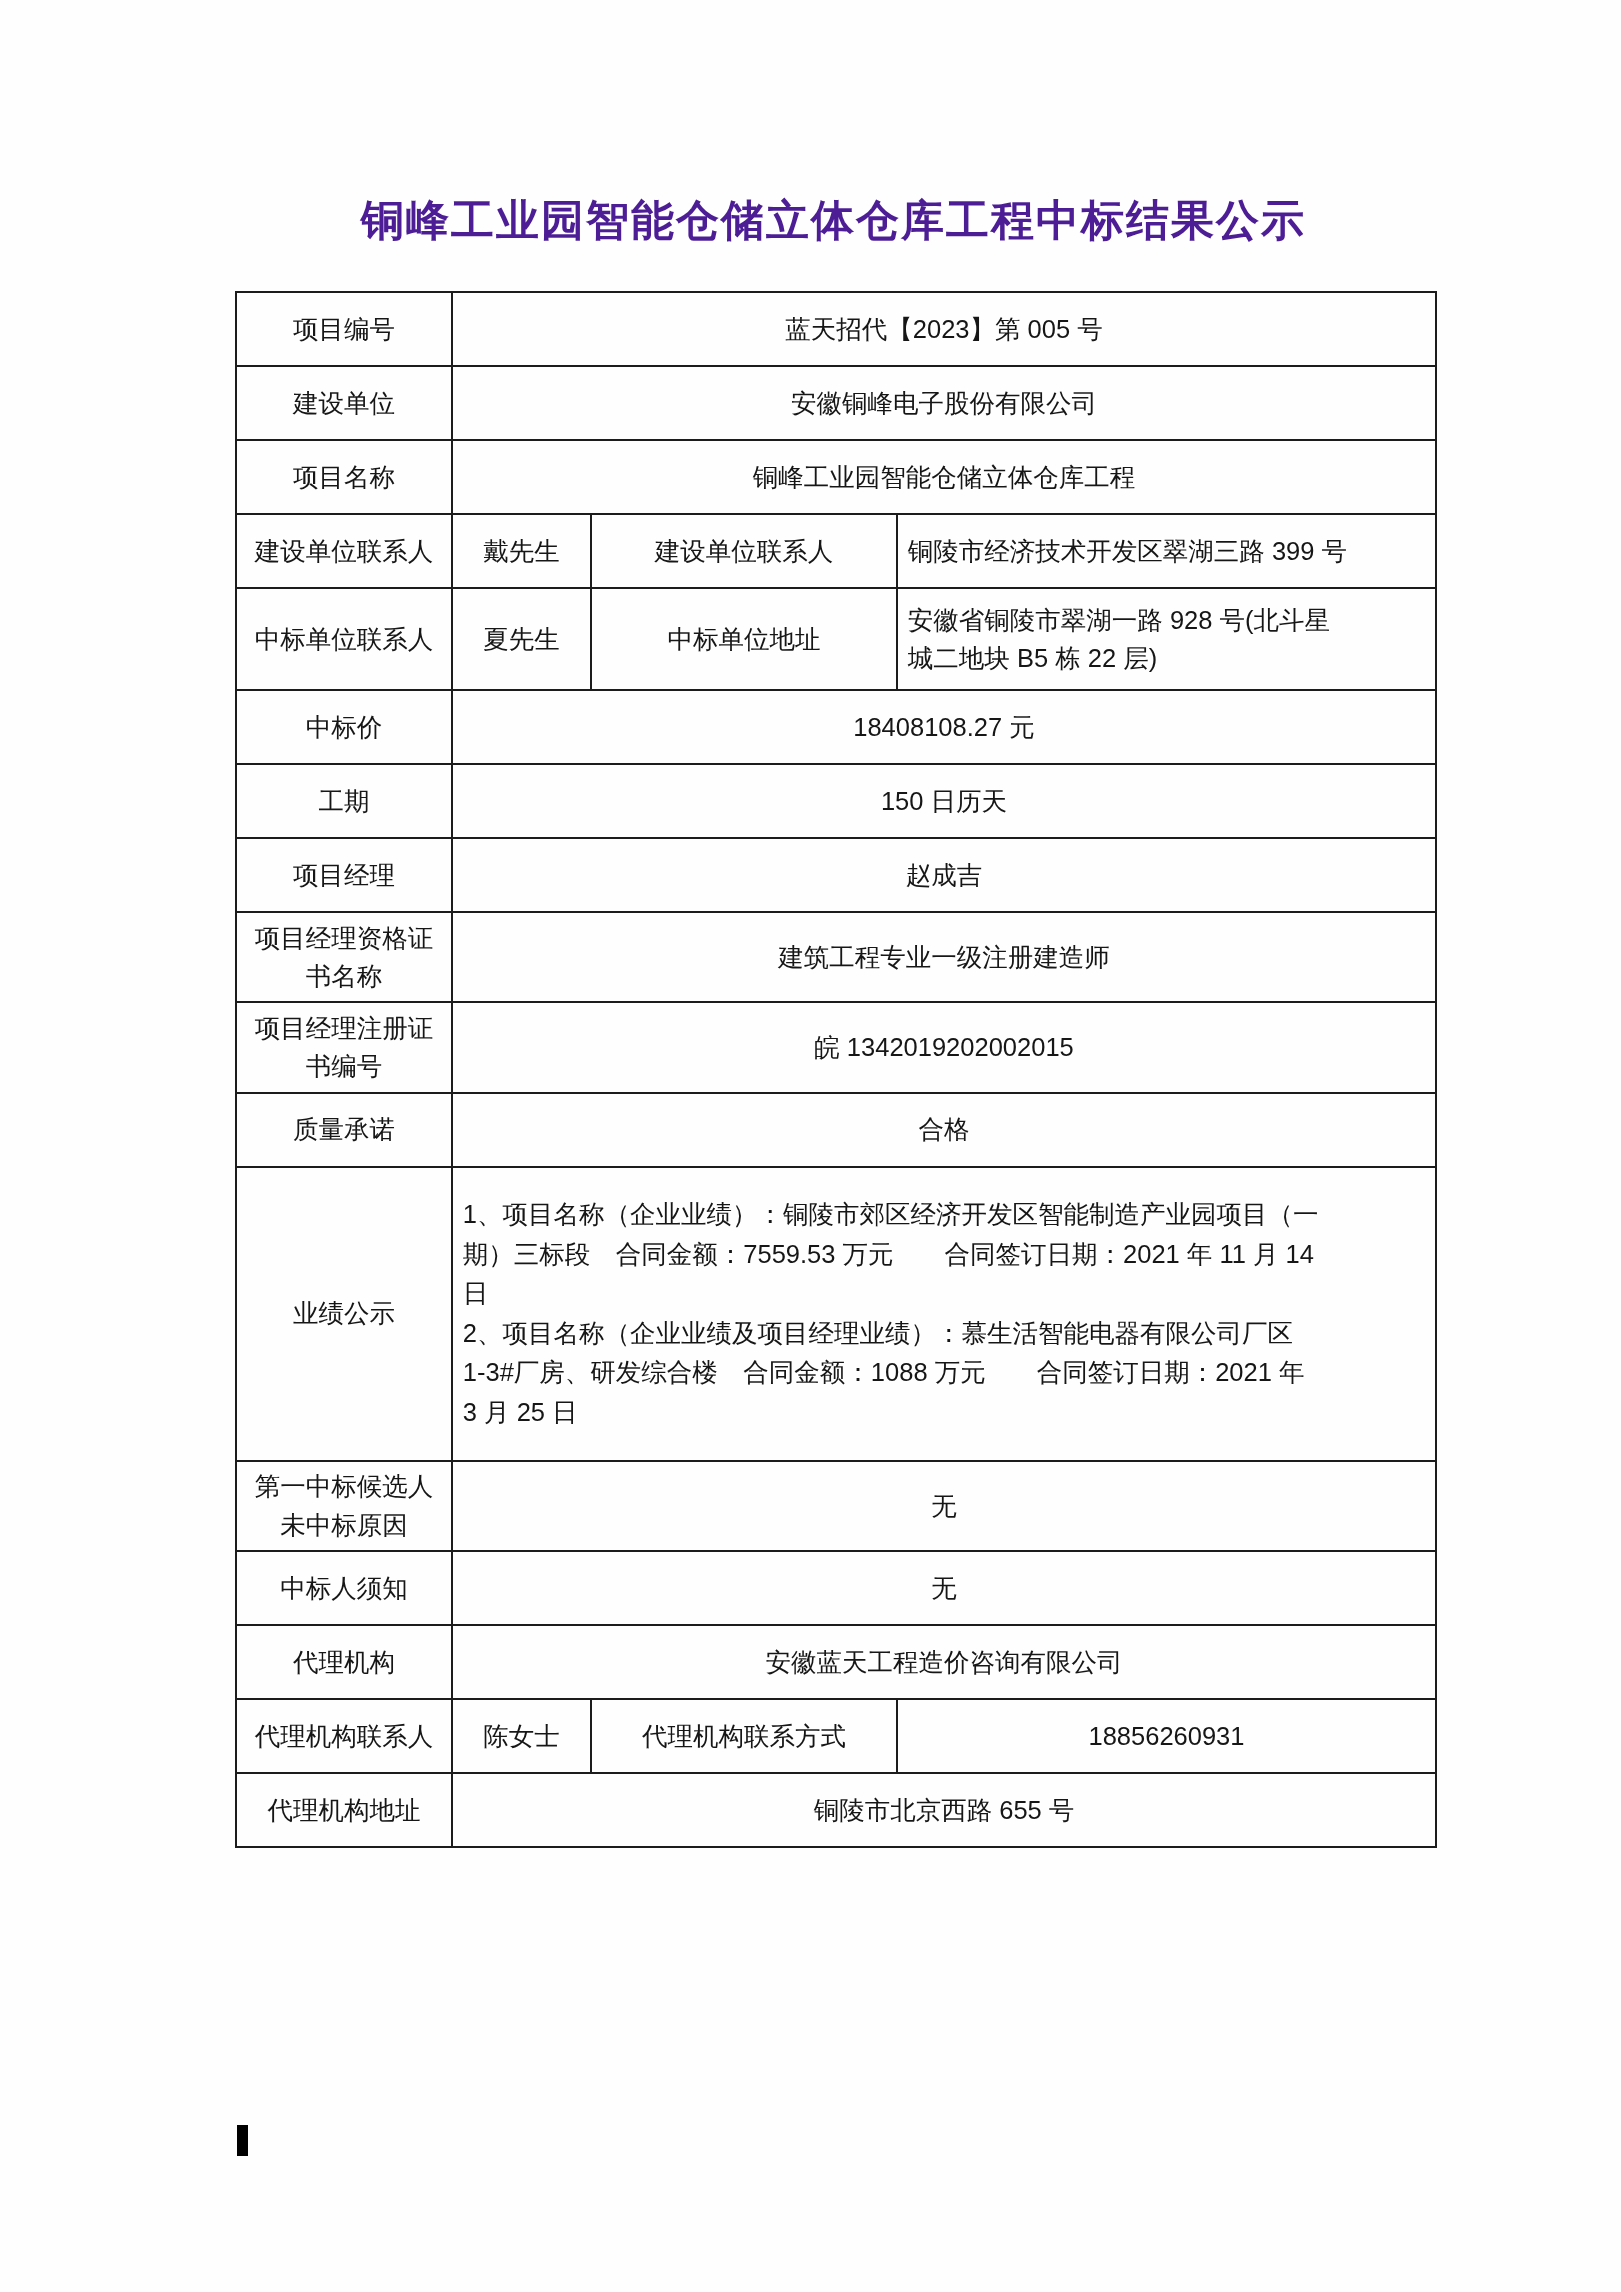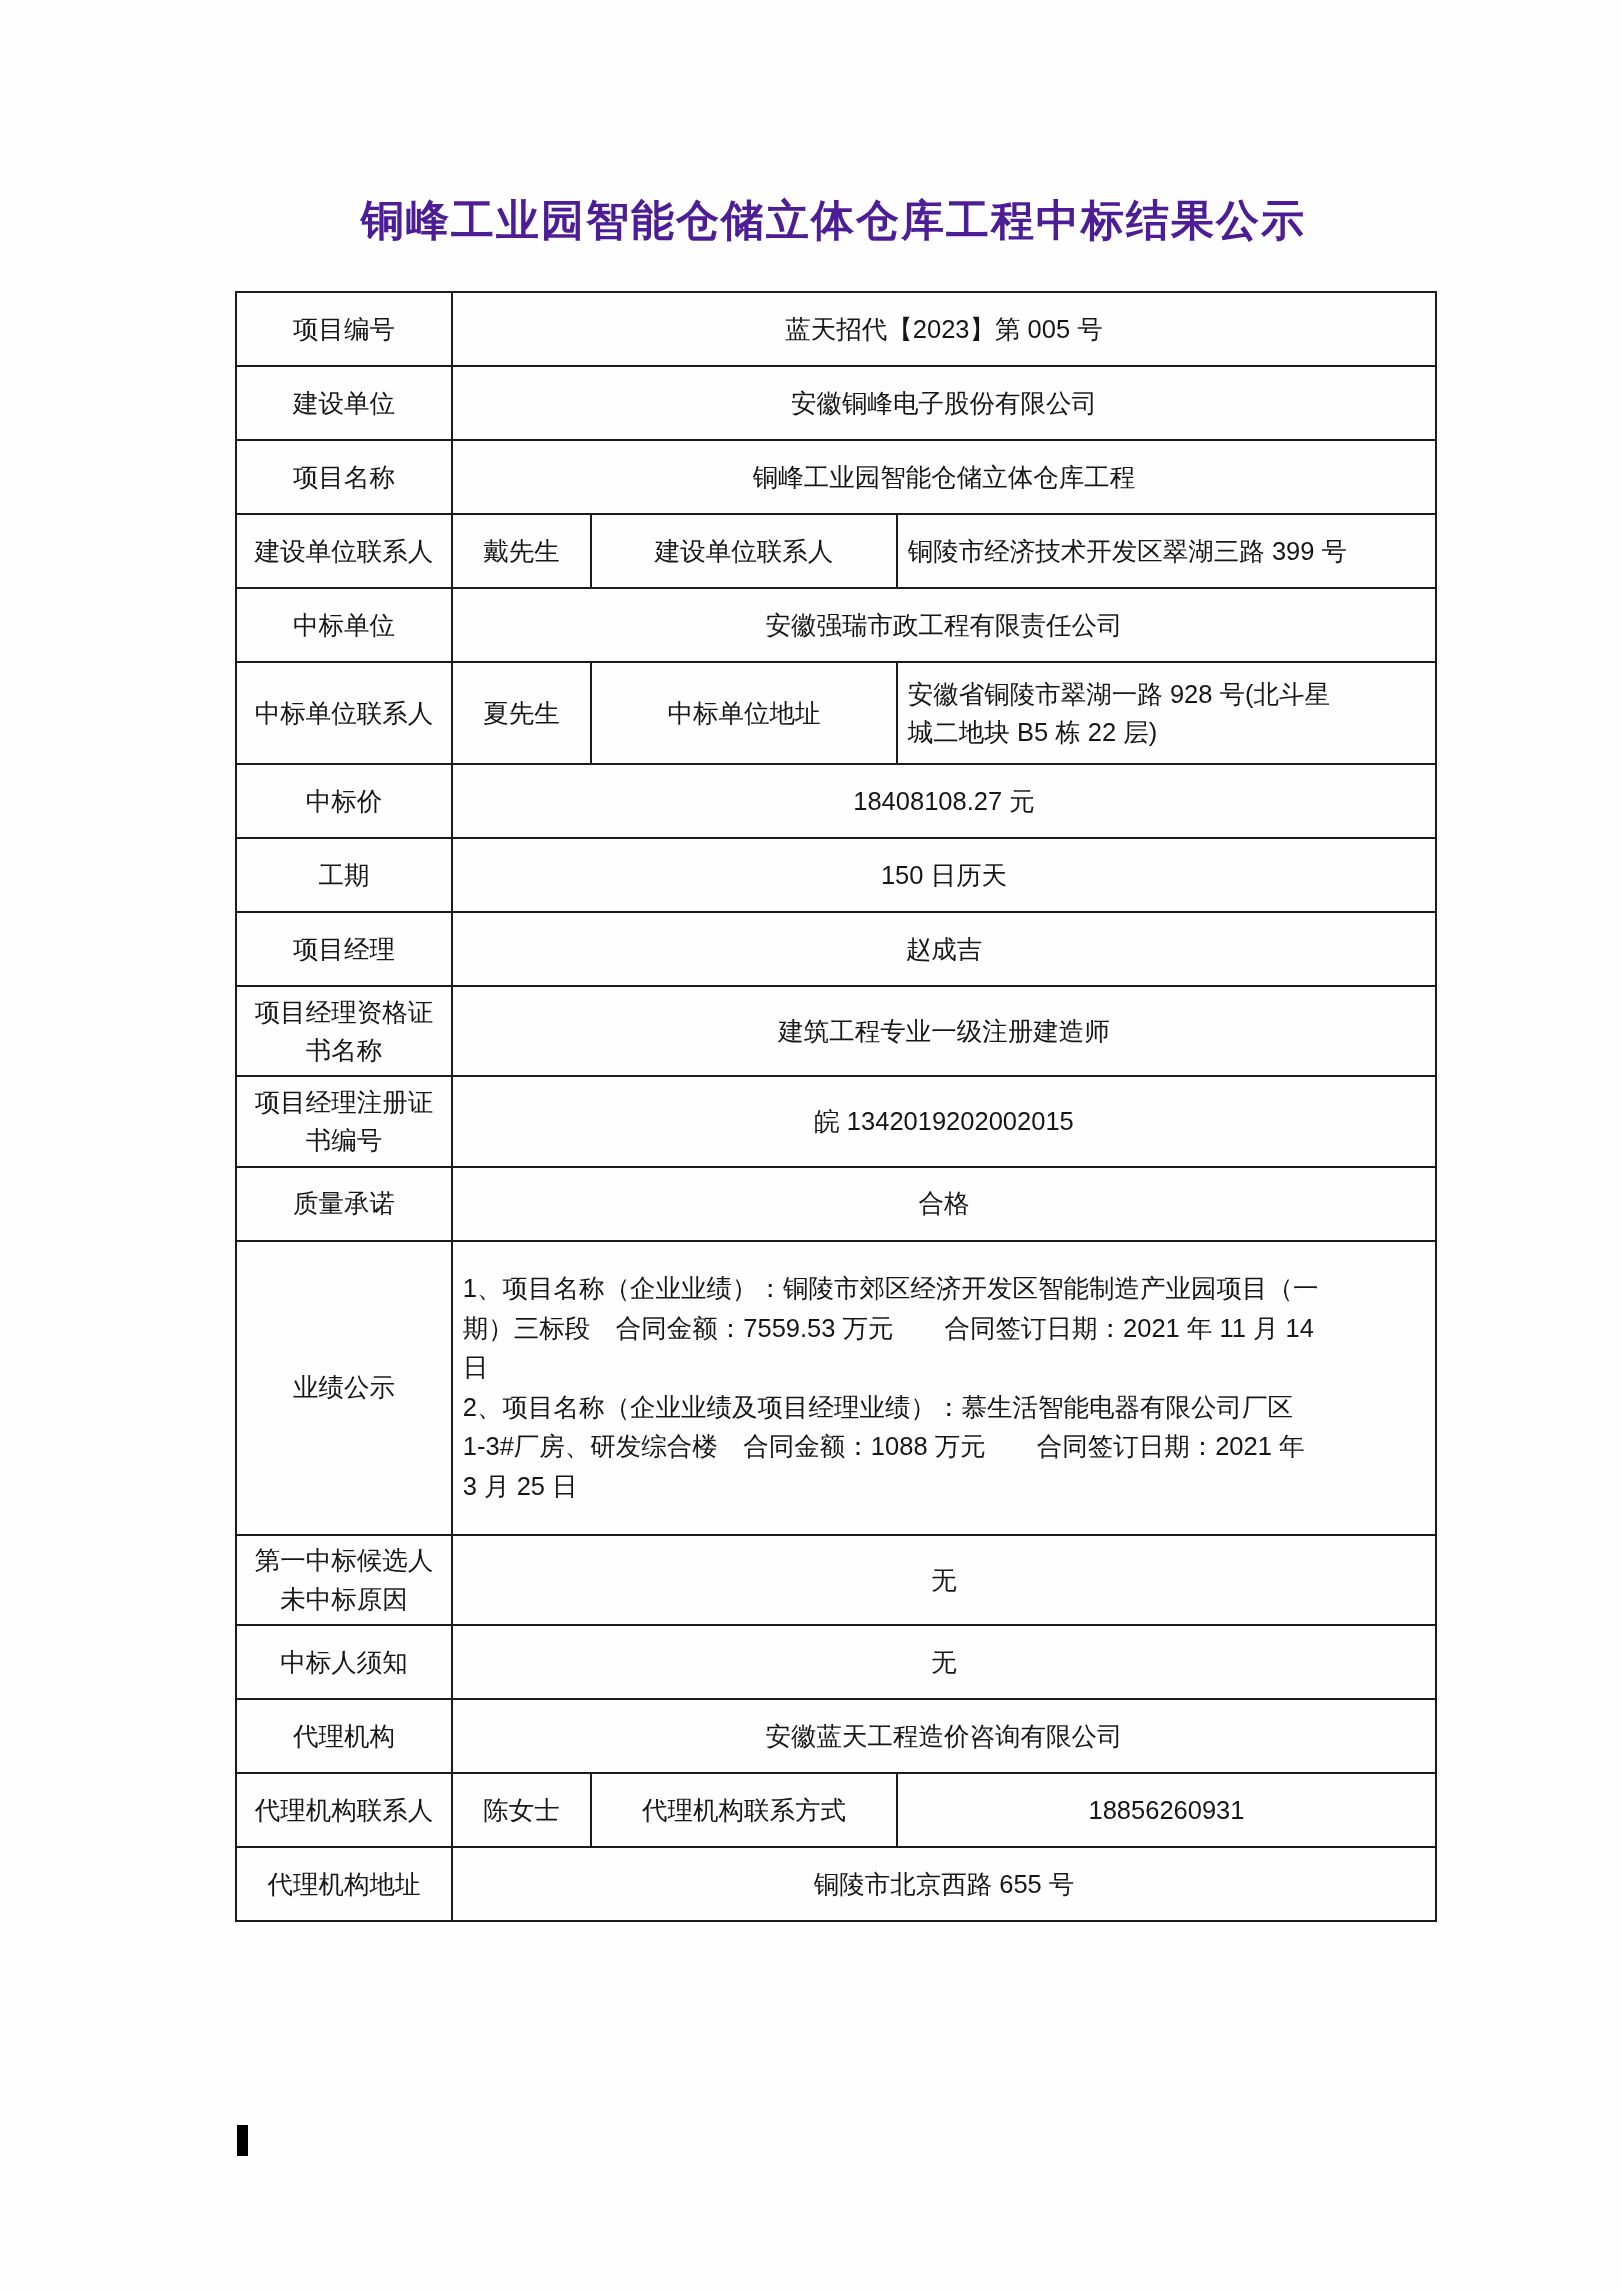--- a/index.html
+++ b/index.html
@@ -83,24 +83,20 @@
       <tr>
         <td class="lbl">项目名称</td>
         <td class="val" colspan="3">铜峰工业园智能仓储立体仓库工程</td>
       </tr>
       <tr>
         <td class="lbl">建设单位联系人</td>
         <td class="val">戴先生</td>
         <td class="lbl">建设单位联系人</td>
         <td class="val-left">铜陵市经济技术开发区翠湖三路 399 号</td>
       </tr>
-      <tr>
-        <td class="lbl">中标单位</td>
-        <td class="val" colspan="3">安徽强瑞市政工程有限责任公司</td>
-      </tr>
       <tr class="tall-row">
         <td class="lbl">中标单位联系人</td>
         <td class="val">夏先生</td>
         <td class="lbl">中标单位地址</td>
         <td class="val-left">安徽省铜陵市翠湖一路 928 号(北斗星
 城二地块 B5 栋 22 层)</td>
       </tr>
       <tr>
         <td class="lbl">中标价</td>
         <td class="val" colspan="3">18408108.27 元</td>

